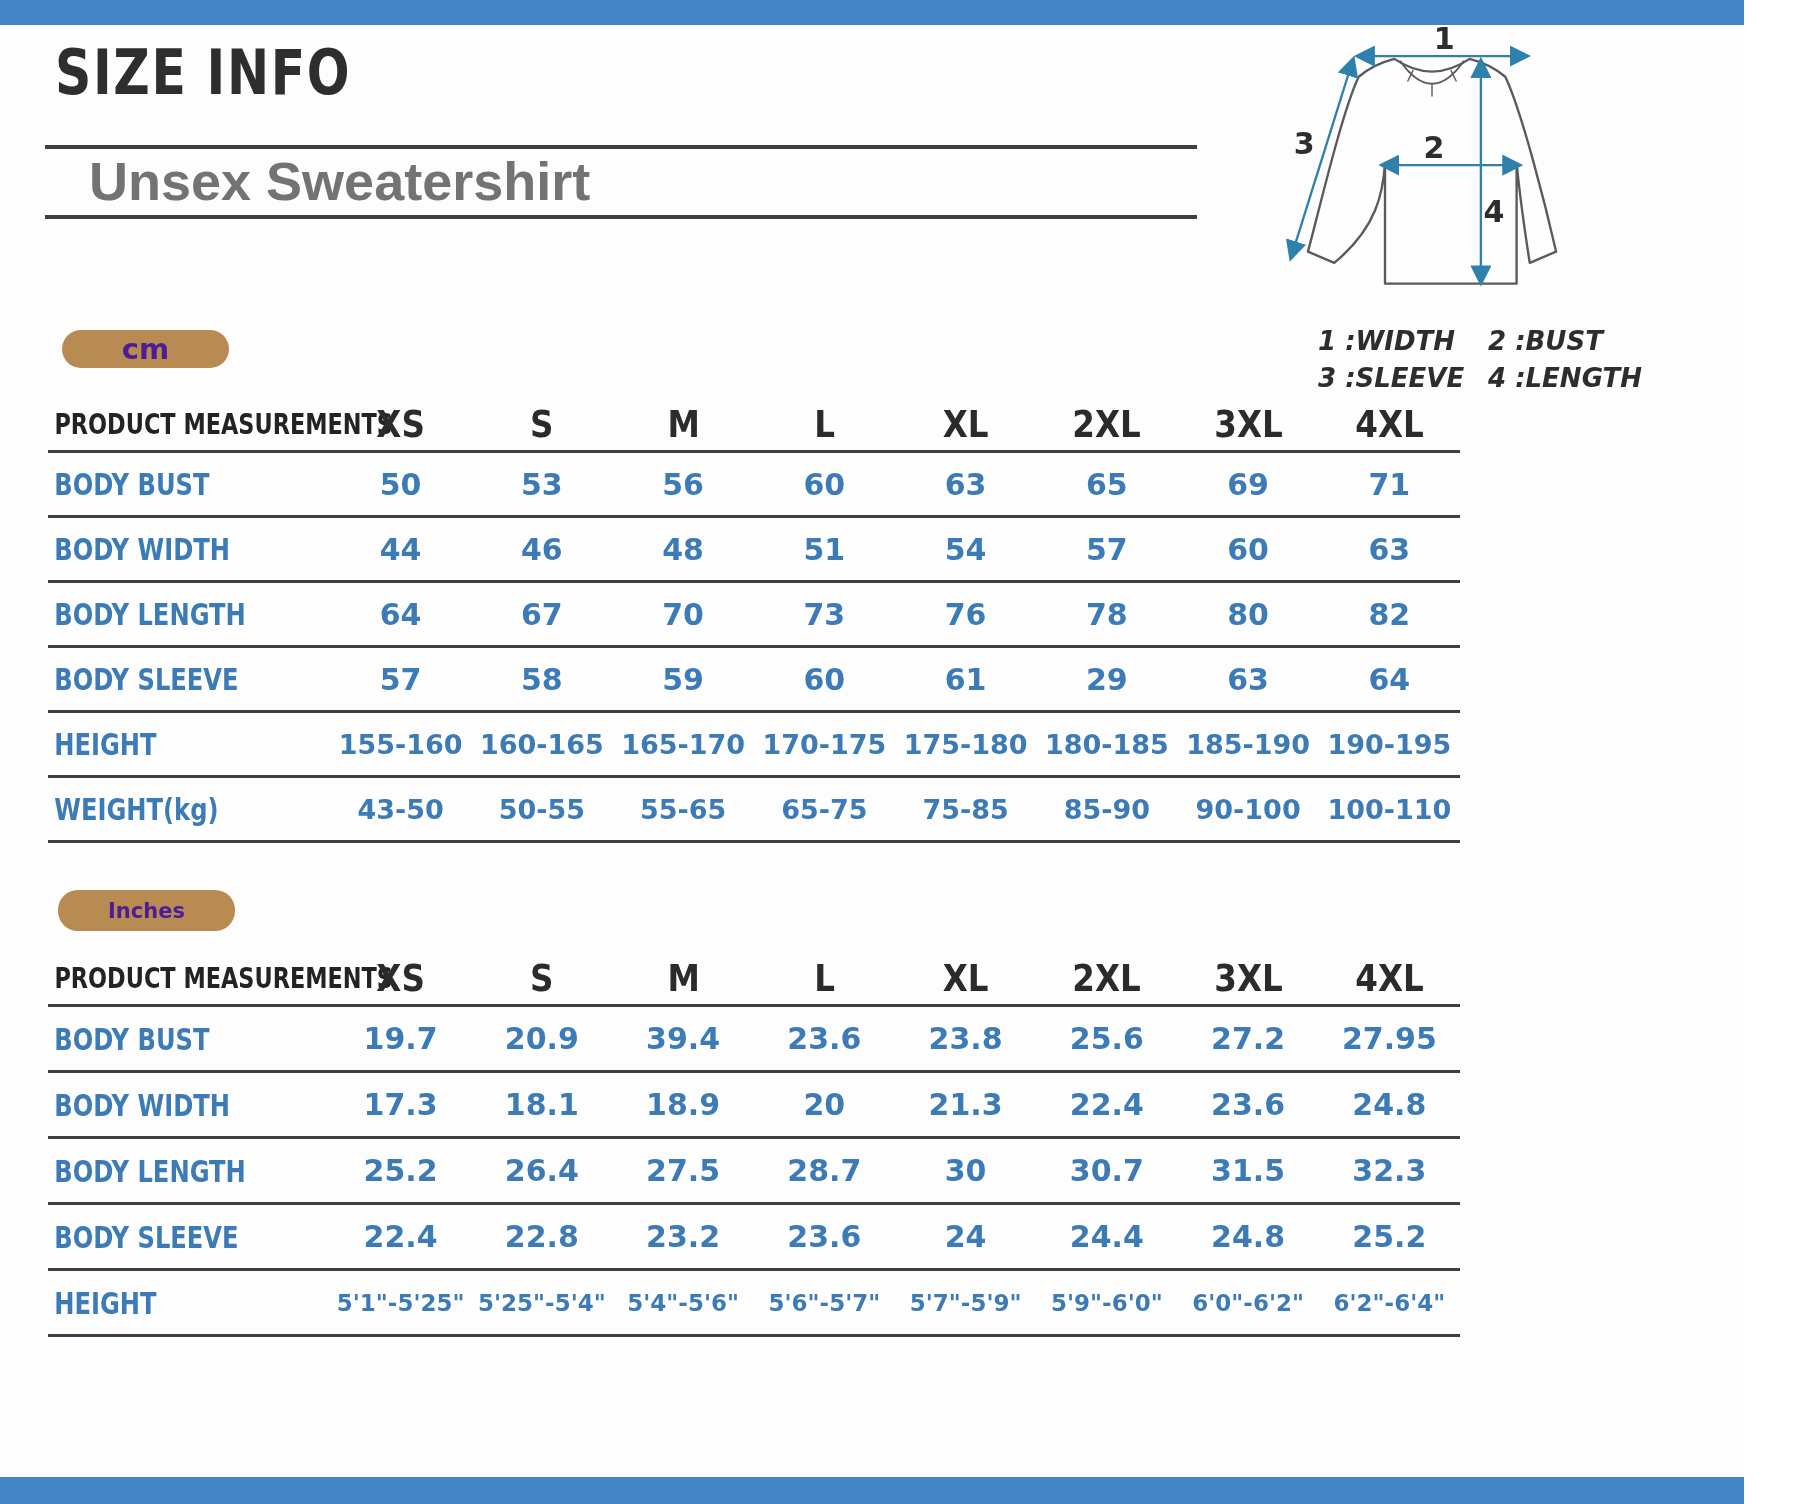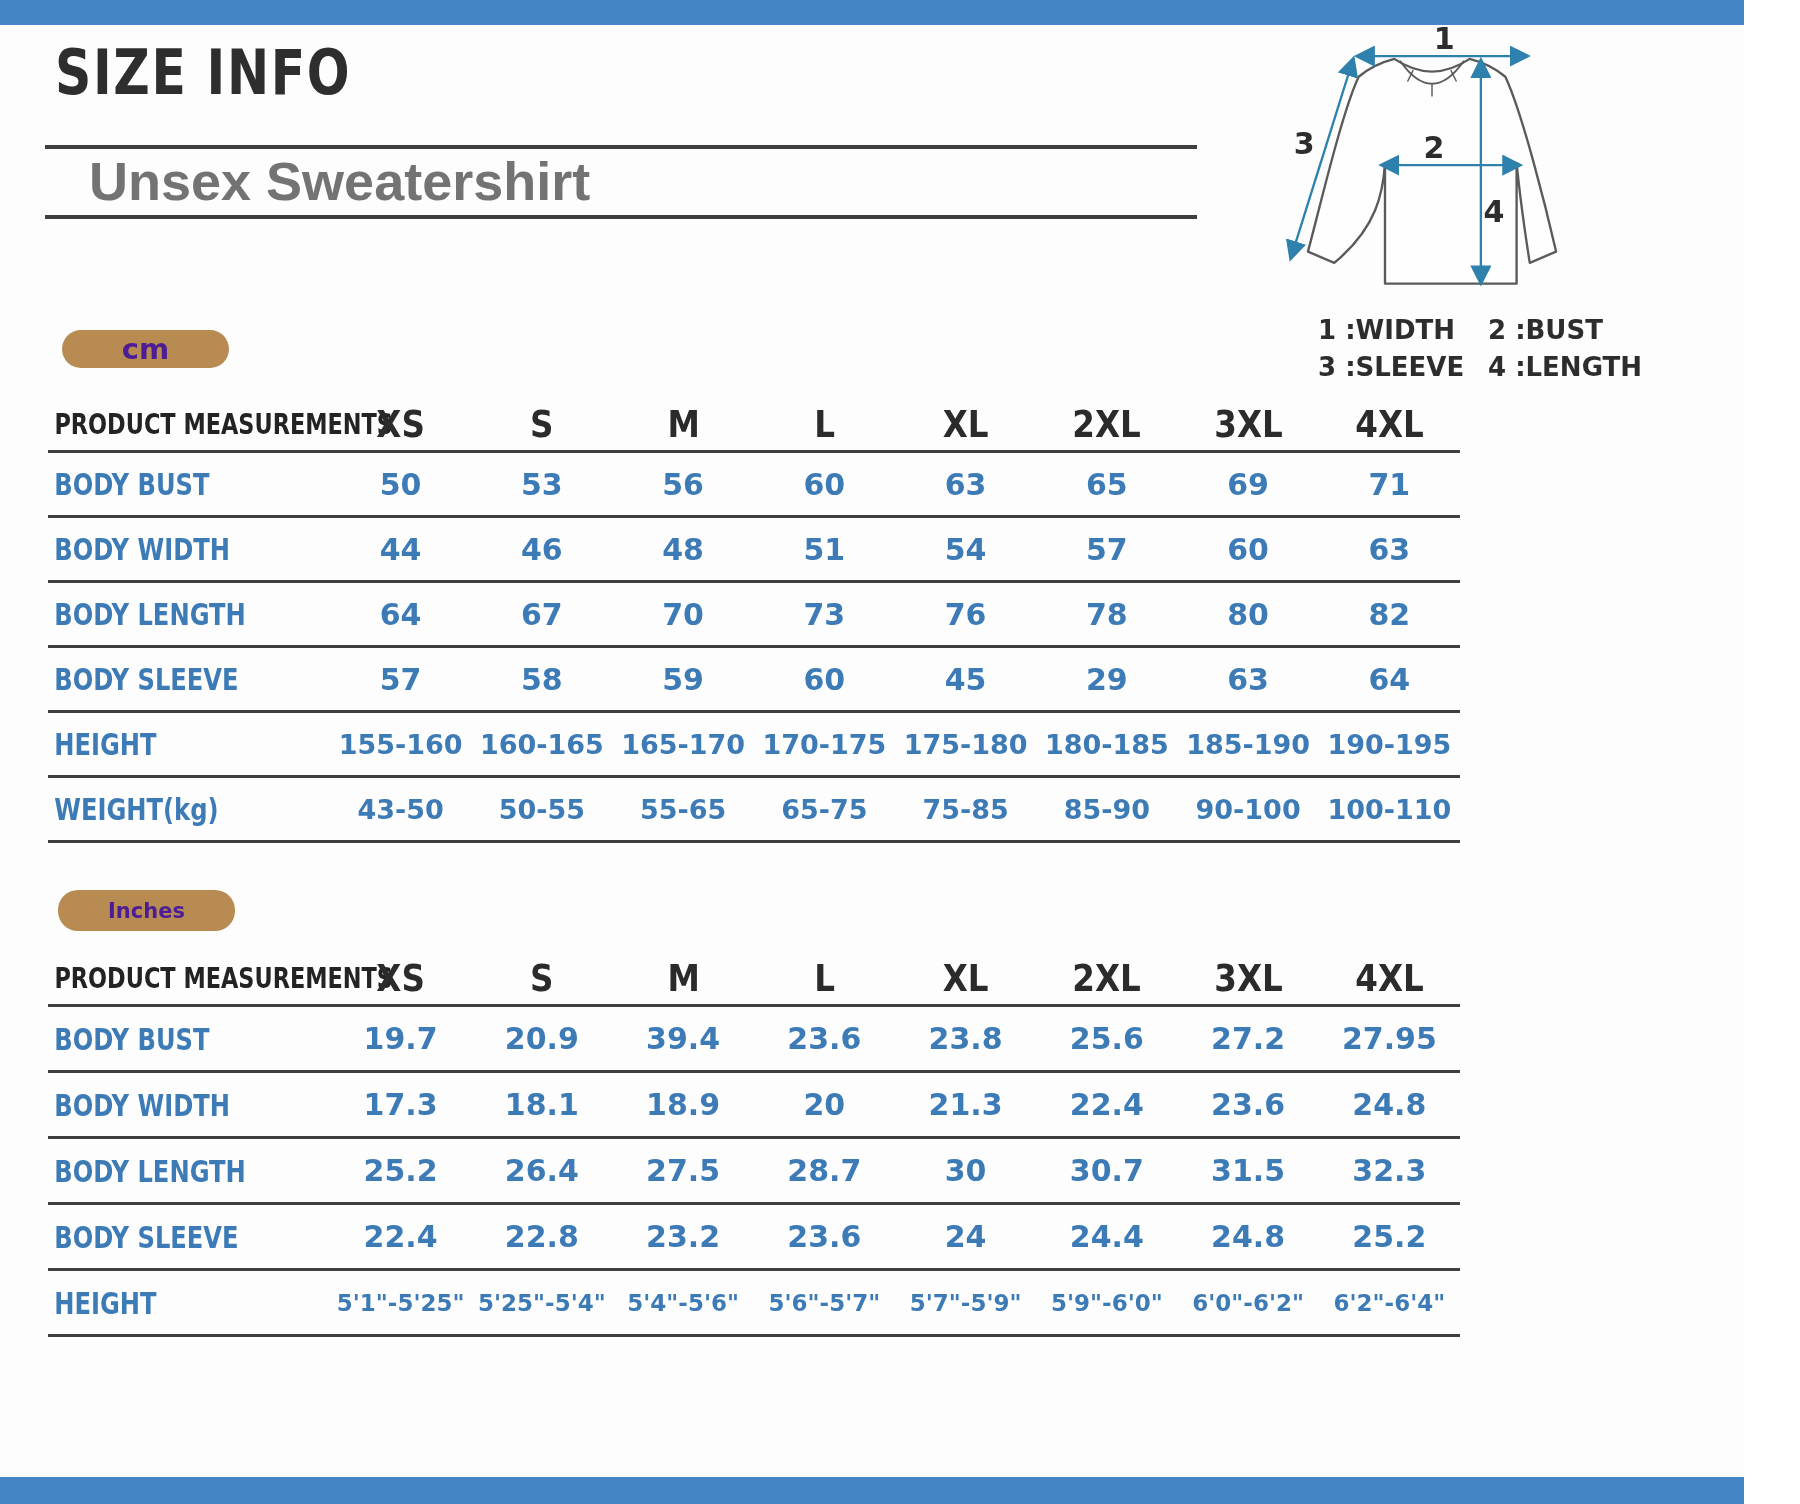--- a/index.html
+++ b/index.html
@@ -13,21 +13,21 @@
          letter-spacing:2px;transform:scaleX(.8);transform-origin:left top;white-space:nowrap;}
   .rule{position:absolute;left:45px;width:1152px;height:4px;background:var(--line_dark,#3f3f3f);}
   .rule1{top:145px;}
   .rule2{top:215px;}
   .subtitle{position:absolute;left:75px;top:150px;font-size:54px;font-weight:bold;color:#737373;
             font-family:"Liberation Sans","DejaVu Sans",sans-serif;white-space:nowrap;margin-left:14px;}
 
   .figure{position:absolute;left:1230px;top:26px;width:420px;}
   .figure svg{display:block;margin-left:42px;}
   .legend{display:grid;grid-template-columns:158px auto;column-gap:12px;row-gap:7px;
-          padding-left:88px;margin-top:7px;}
+          padding-left:88px;margin-top:18px;font-style:italic;}
   .legend-item{font-size:26px;font-weight:bold;color:#2d2d2d;white-space:nowrap;}
 
   .badge{position:absolute;border-radius:20px;background:var(--badge_tan,#b78b51);color:#4c1d95;
          font-weight:bold;display:flex;align-items:center;justify-content:center;}
   .badge-cm{left:62px;top:330px;width:167px;height:38px;font-size:29px;}
   .badge-in{left:58px;top:890px;width:177px;height:41px;font-size:21px;}
 
   .size-table{position:absolute;left:48px;width:1412px;}
   .cm-table{top:398px;}
   .in-table{top:952px;}
@@ -138,21 +138,21 @@
         <div class="cell val">78</div>
         <div class="cell val">80</div>
         <div class="cell val">82</div>
       </div>
         <div class="row">
         <div class="cell label-cell row-label">BODY SLEEVE</div>
         <div class="cell val">57</div>
         <div class="cell val">58</div>
         <div class="cell val">59</div>
         <div class="cell val">60</div>
-        <div class="cell val">45</div>
+        <div class="cell val">61</div>
         <div class="cell val">29</div>
         <div class="cell val">63</div>
         <div class="cell val">64</div>
       </div>
         <div class="row">
         <div class="cell label-cell row-label">HEIGHT</div>
         <div class="cell val">155-160</div>
         <div class="cell val">160-165</div>
         <div class="cell val">165-170</div>
         <div class="cell val">170-175</div>

